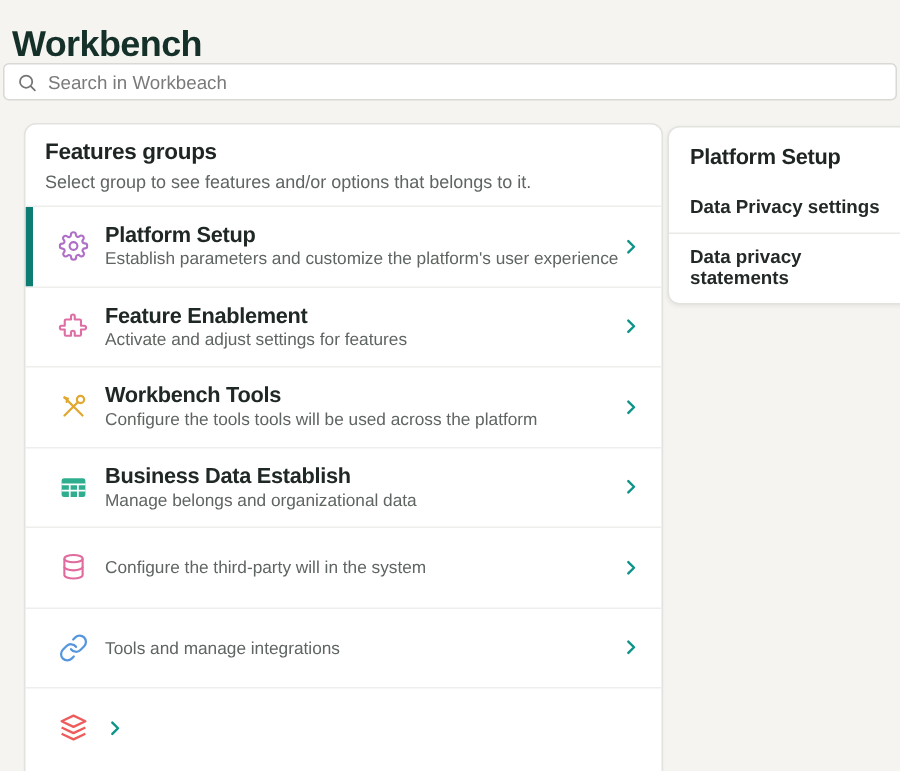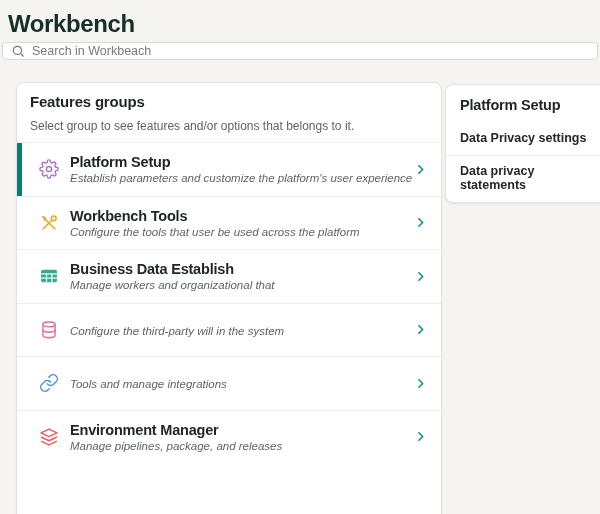--- a/index.html
+++ b/index.html
@@ -5,63 +5,63 @@
   * { margin:0; padding:0; box-sizing:border-box; }
   html,body { width:600px; height:514px; }
   body {
     position:relative;
     background:#f5f4f1;
     font-family:"Liberation Sans", sans-serif;
     overflow:hidden;
   }
   
   .page-title {
-    position:absolute; left:8px; top:10px;
+    position:absolute; left:8px; top:16px;
     font-size:24px; font-weight:800; letter-spacing:-0.4px;
     color:#143029;
   }
   
   .search-bar {
-    position:absolute; left:2px; top:42px; width:596px; height:18px;
+    position:absolute; left:2px; top:42px; width:596px; height:25px;
     background:#ffffff; border:1px solid #d8d8d5; border-radius:4px;
     display:flex; align-items:center; gap:7px; padding:0 8px;
   }
   .search-bar svg { width:14px; height:14px; flex:none; }
   .search-bar input {
     flex:1; border:none; outline:none; background:transparent;
     font-family:"Liberation Sans", sans-serif;
     font-size:12.5px; color:#333;
   }
   .search-bar input::placeholder { color:#7a7a7a; opacity:1; }
   
   .features-card {
     position:absolute; left:16px; top:82px; width:426px; height:450px;
     background:#ffffff; border:1px solid #e2e2df; border-radius:8px;
     box-shadow:0 1px 2px rgba(0,0,0,0.05);
     overflow:hidden;
   }
   .features-header { padding:10px 14px 9px 13px; }
   .features-heading { font-size:15px; font-weight:800; color:#1f2523; letter-spacing:-0.2px; }
-  .features-subheading { font-size:12px; color:#5f6560; margin-top:9px; }
+  .features-subheading { font-size:12px; color:#5f6560; margin-top:4px; }
   .feature-row {
     position:relative; height:53.5px;
     display:flex; align-items:center;
     padding:0 14px 0 22px;
     border-top:1px solid #eeeeec;
     cursor:pointer;
   }
   .feature-row.selected::before {
     content:""; position:absolute; left:0; top:0; bottom:0; width:5px;
     background:#0d7c71;
   }
   .row-icon { width:20px; height:20px; flex:none; margin-right:11px; }
   .row-icon svg { width:20px; height:20px; display:block; }
   .row-text { flex:1; min-width:0; }
   .row-title { font-size:14.5px; font-weight:800; color:#202825; letter-spacing:-0.2px; }
-  .row-desc { font-size:11.5px; color:#5f6560; margin-top:2px;font-style:italic; }
+  .row-desc { font-size:11.5px; color:#5f6560; margin-top:2px; }
   .row-chevron { width:13px; height:13px; flex:none; color:#0d9488; }
   .row-chevron svg { width:13px; height:13px; display:block; }
   
   .detail-card {
     position:absolute; left:445px; top:84px; width:170px;
     background:#ffffff; border:1px solid #e2e2df; border-radius:8px;
     box-shadow:0 1px 3px rgba(0,0,0,0.07);
     overflow:hidden;
   }
   .detail-heading {
@@ -105,33 +105,49 @@
       <div class="row-title">Platform Setup</div>
       <div class="row-desc">Establish parameters and customize the platform's user experience</div>
     </span>
     <span class="row-chevron">
       <svg viewBox="0 0 24 24" fill="none" stroke="currentColor" stroke-width="3" stroke-linecap="round" stroke-linejoin="round">
           <polyline points="9 5 16 12 9 19"></polyline>
         </svg>
     </span>
   </div>
 
+  <div class="feature-row">
+    <span class="row-icon" style="color: rgb(221, 111, 164);">
+      <svg viewBox="0 0 24 24" fill="none" stroke="currentColor" stroke-width="1.7" stroke-linejoin="round">
+        <path d="M10 3.5A1.5 1.5 0 0 1 13 3.5V6h4a1 1 0 0 1 1 1v4h2.5a1.5 1.5 0 0 1 0 3H18v4a1 1 0 0 1-1 1h-4v-2.5a1.5 1.5 0 0 0-3 0V19H6a1 1 0 0 1-1-1v-4H2.5a1.5 1.5 0 0 1 0-3H5V7a1 1 0 0 1 1-1h4V3.5z"></path>
+      </svg>
+    </span>
+    <span class="row-text">
+      <div class="row-title">Feature Enablement</div>
+      <div class="row-desc">Activate and adjust settings for features</div>
+    </span>
+    <span class="row-chevron">
+      <svg viewBox="0 0 24 24" fill="none" stroke="currentColor" stroke-width="3" stroke-linecap="round" stroke-linejoin="round">
+          <polyline points="9 5 16 12 9 19"></polyline>
+        </svg>
+    </span>
+  </div>
 
   <div class="feature-row">
     <span class="row-icon" style="color: rgb(226, 167, 46);">
       <svg viewBox="0 0 24 24" fill="none" stroke="currentColor" stroke-width="1.8" stroke-linecap="round">
         <circle cx="17.6" cy="6.4" r="2.9"></circle>
         <path d="M15.4 8.6 4.8 19.2"></path>
         <path d="M4.8 4.8l14.4 14.4"></path>
         <path d="M4.8 4.8l2.6.9-.9 2.6"></path>
       </svg>
     </span>
     <span class="row-text">
       <div class="row-title">Workbench Tools</div>
-      <div class="row-desc">Configure the tools that user be used across the platform</div>
+      <div class="row-desc">Configure the tools tools will be used across the platform</div>
     </span>
     <span class="row-chevron">
       <svg viewBox="0 0 24 24" fill="none" stroke="currentColor" stroke-width="3" stroke-linecap="round" stroke-linejoin="round">
           <polyline points="9 5 16 12 9 19"></polyline>
         </svg>
     </span>
   </div>
 
   <div class="feature-row">
     <span class="row-icon" style="color: rgb(47, 174, 143);">
@@ -140,21 +156,21 @@
         <g stroke="#ffffff" stroke-width="1.4" fill="none">
           <path d="M2.5 9.5h19"></path>
             <path d="M2.5 14.5h19"></path>
           <path d="M9 9.5v10"></path>
             <path d="M15.5 9.5v10"></path>
         </g>
       </svg>
     </span>
     <span class="row-text">
       <div class="row-title">Business Data Establish</div>
-      <div class="row-desc">Manage workers and organizational that</div>
+      <div class="row-desc">Manage belongs and organizational data</div>
     </span>
     <span class="row-chevron">
       <svg viewBox="0 0 24 24" fill="none" stroke="currentColor" stroke-width="3" stroke-linecap="round" stroke-linejoin="round">
           <polyline points="9 5 16 12 9 19"></polyline>
         </svg>
     </span>
   </div>
 
   <div class="feature-row">
     <span class="row-icon" style="color: rgb(225, 107, 158);">
@@ -192,24 +208,20 @@
   </div>
 
   <div class="feature-row">
     <span class="row-icon" style="color: rgb(239, 91, 91);">
       <svg viewBox="0 0 24 24" fill="none" stroke="currentColor" stroke-width="1.8" stroke-linejoin="round">
         <polygon points="12 2.5 2.5 7 12 11.5 21.5 7 12 2.5"></polygon>
         <polyline points="2.5 12 12 16.5 21.5 12"></polyline>
         <polyline points="2.5 17 12 21.5 21.5 17"></polyline>
       </svg>
     </span>
-    <span class="row-text">
-      <div class="row-title">Environment Manager</div>
-      <div class="row-desc">Manage pipelines, package, and releases</div>
-    </span>
     <span class="row-chevron">
       <svg viewBox="0 0 24 24" fill="none" stroke="currentColor" stroke-width="3" stroke-linecap="round" stroke-linejoin="round">
           <polyline points="9 5 16 12 9 19"></polyline>
         </svg>
     </span>
   </div>
 </div>
 
 <div class="detail-card">
   <div class="detail-heading">Platform Setup</div>

